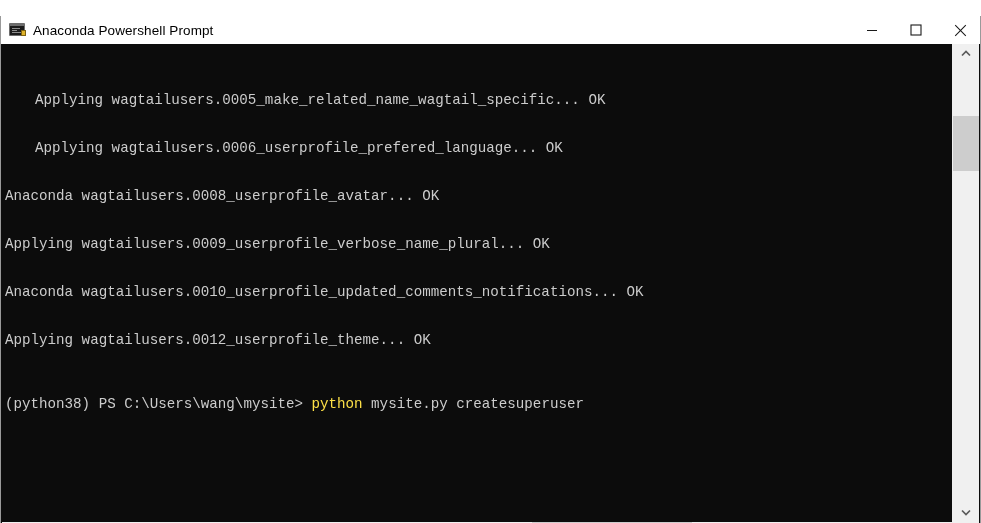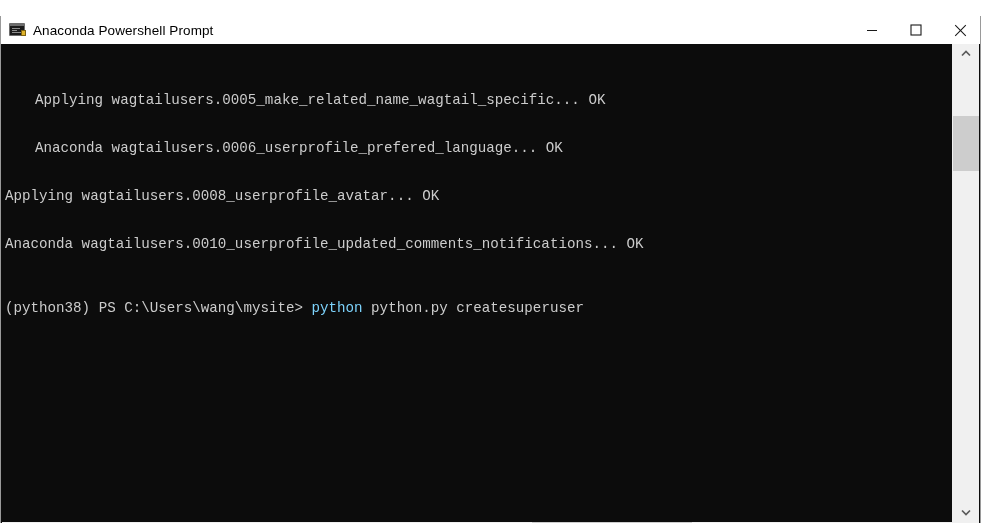--- a/index.html
+++ b/index.html
@@ -119,21 +119,21 @@
     font-size: 14.2px;
     line-height: 16px;
     color: #cccccc;
     white-space: pre;
     letter-spacing: 0px;
   }
   .line {
     height: 16px;
     white-space: pre;
   }
-  .cmd { color: #7dd3fc; }
+  .cmd { color: #fde047; }
   .indent-line { padding-left: 30px; }
 
   
   .vscroll {
     position: absolute;
     top: 28px;
     right: 1px;
     width: 26px;
     height: 478px;
     background: #f0f0f0;
@@ -214,25 +214,27 @@
           <path d="M1.2 1.2 L11.8 11.8 M11.8 1.2 L1.2 11.8" stroke="#1a1a1a" stroke-width="1.05" fill="none"></path>
         </svg>
       </div>
     </div>
   </div>
 
   <div class="console">
     <div class="term-text">
 
       <div class="line indent-line">Applying wagtailusers.0005_make_related_name_wagtail_specific... OK</div>
-      <div class="line indent-line">Anaconda wagtailusers.0006_userprofile_prefered_language... OK</div>
-      <div class="line">Applying wagtailusers.0008_userprofile_avatar... OK</div>
+      <div class="line indent-line">Applying wagtailusers.0006_userprofile_prefered_language... OK</div>
+      <div class="line">Anaconda wagtailusers.0008_userprofile_avatar... OK</div>
+      <div class="line">Applying wagtailusers.0009_userprofile_verbose_name_plural... OK</div>
       <div class="line">Anaconda wagtailusers.0010_userprofile_updated_comments_notifications... OK</div>
-
-      <div class="line"><span>(python38) PS C:\Users\wang\mysite&gt; </span><span class="cmd">python</span><span> python.py createsuperuser</span></div>
+      <div class="line">Applying wagtailusers.0012_userprofile_theme... OK</div>
+
+      <div class="line"><span>(python38) PS C:\Users\wang\mysite&gt; </span><span class="cmd">python</span><span> mysite.py createsuperuser</span></div>
 
       
 
       
 
       
       
       
 
       

